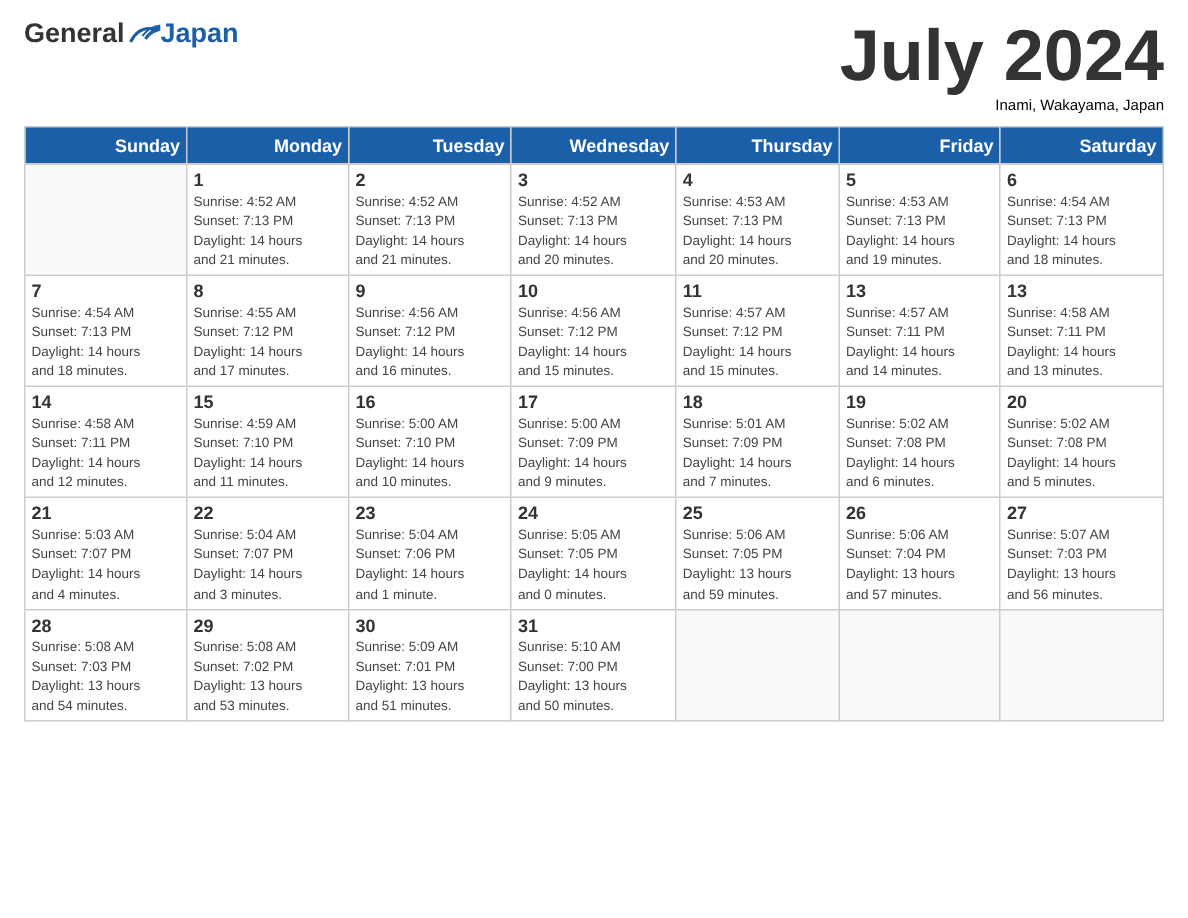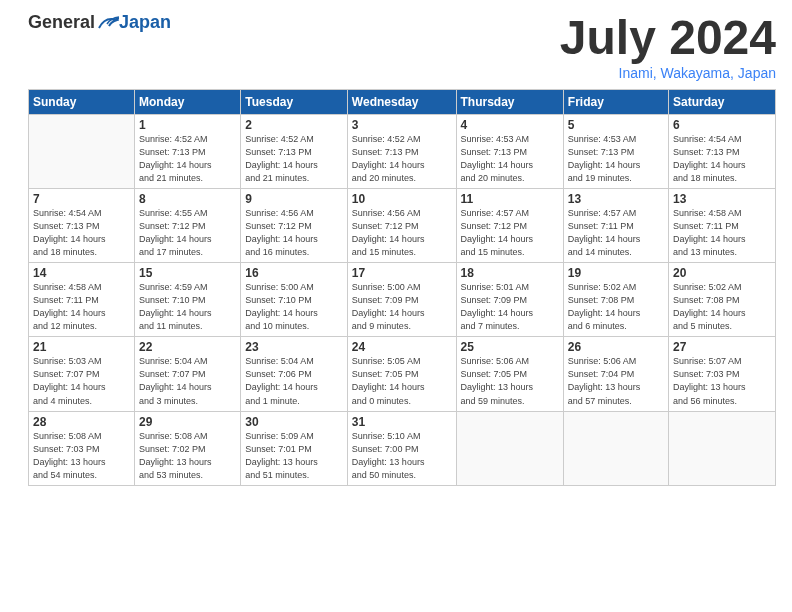--- a/index.html
+++ b/index.html
@@ -6,21 +6,21 @@
     body {
       font-family: Arial, sans-serif;
       background: #fff;
       width: 792px;
       height: 612px;
       overflow: hidden;
     }
     .page {
       width: 792px;
       height: 440px;
-      padding: 12px 16px 10px 28px;
+      padding: 12px 16px 10px 16px;
       display: flex;
       flex-direction: column;
     }
     .header {
       display: flex;
       justify-content: space-between;
       align-items: flex-start;
       margin-bottom: 8px;
     }
     .logo {
@@ -45,35 +45,35 @@
     .title-block {
       text-align: right;
     }
     .month-title {
       font-size: 48px;
       font-weight: bold;
       color: #333;
       line-height: 1.1;
     }
     .subtitle {
-      font-size: 14px;
-      color: #3b82f6;
+      font-size: 10px;
+      color: #000000;
     }
     .calendar {
       width: 100%;
       border-collapse: collapse;
       flex: 1;
     }
     .calendar th {
       background-color: #1a5fa8;
       color: #fff;
       font-size: 12px;
       font-weight: bold;
       padding: 5px 4px;
-      text-align: left;
+      text-align: right;
       border: 1px solid #ccc;
     }
     .calendar td {
       border: 1px solid #ccc;
       vertical-align: top;
       padding: 3px 4px;
       font-size: 9.5px;
       color: #333;
       width: 113px;
       background: #fff;

